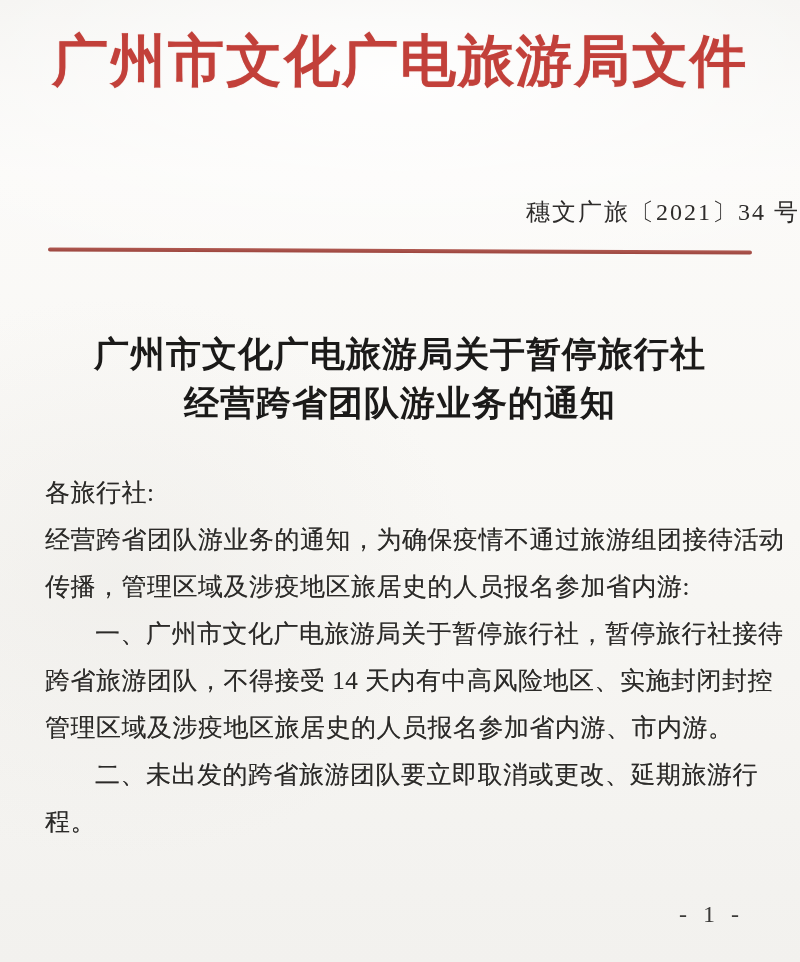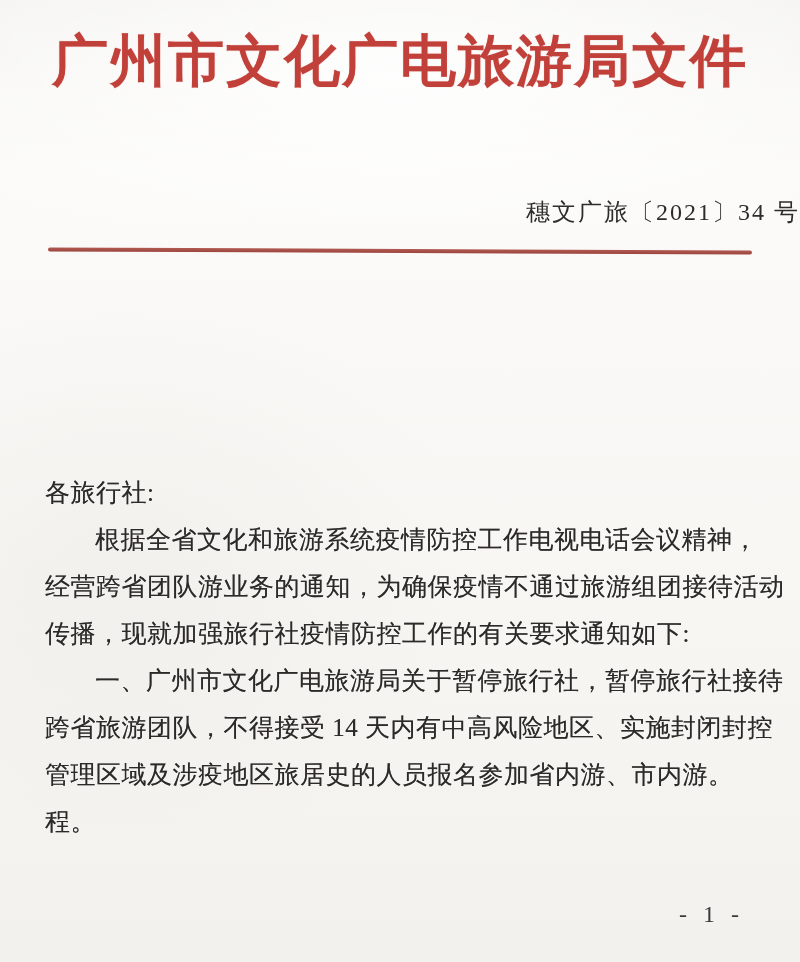--- a/index.html
+++ b/index.html
@@ -92,27 +92,31 @@
 <body>
 
 <div class="page">
 
   <div class="letterhead">广州市文化广电旅游局文件</div>
 
   <div class="doc-number">穗文广旅〔2021〕34 号</div>
 
   <div class="red-rule"></div>
 
+  <h1 class="title">
+    <span class="title-line">广州市文化广电旅游局关于暂停旅行社</span>
+    <span class="title-line">经营跨省团队游业务的通知</span>
+  </h1>
 
   <div class="body-block">
     <div class="line">各旅行社:</div>
-    <div class="line indent">根据全省文化和旅游系统疫情防控工作电视电话会议精神，</div>
     <div class="line">经营跨省团队游业务的通知，为确保疫情不通过旅游组团接待活动</div>
-    <div class="line">传播，现就加强旅行社疫情防控工作的有关要求通知如下:</div>
+    <div class="line">传播，管理区域及涉疫地区旅居史的人员报名参加省内游:</div>
     <div class="line indent">一、广州市文化广电旅游局关于暂停旅行社，暂停旅行社接待</div>
     <div class="line">跨省旅游团队，不得接受 14 天内有中高风险地区、实施封闭封控</div>
     <div class="line">管理区域及涉疫地区旅居史的人员报名参加省内游、市内游。</div>
+    <div class="line indent">二、未出发的跨省旅游团队要立即取消或更改、延期旅游行</div>
     <div class="line">程。</div>
   </div>
 
   <div class="page-number">- 1 -</div>
 
 </div>
 
 </body></html>

